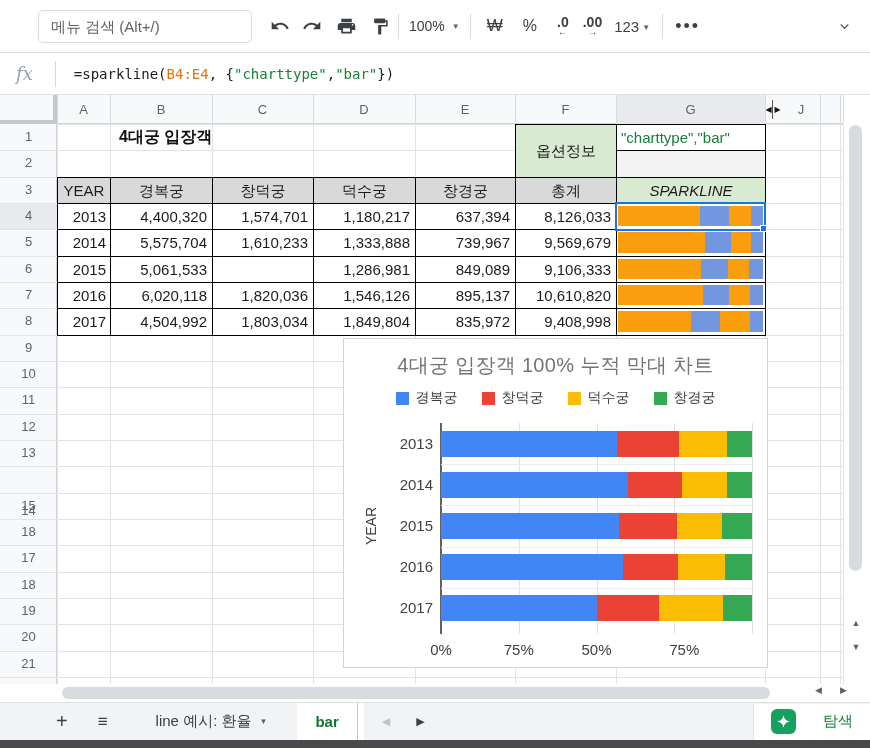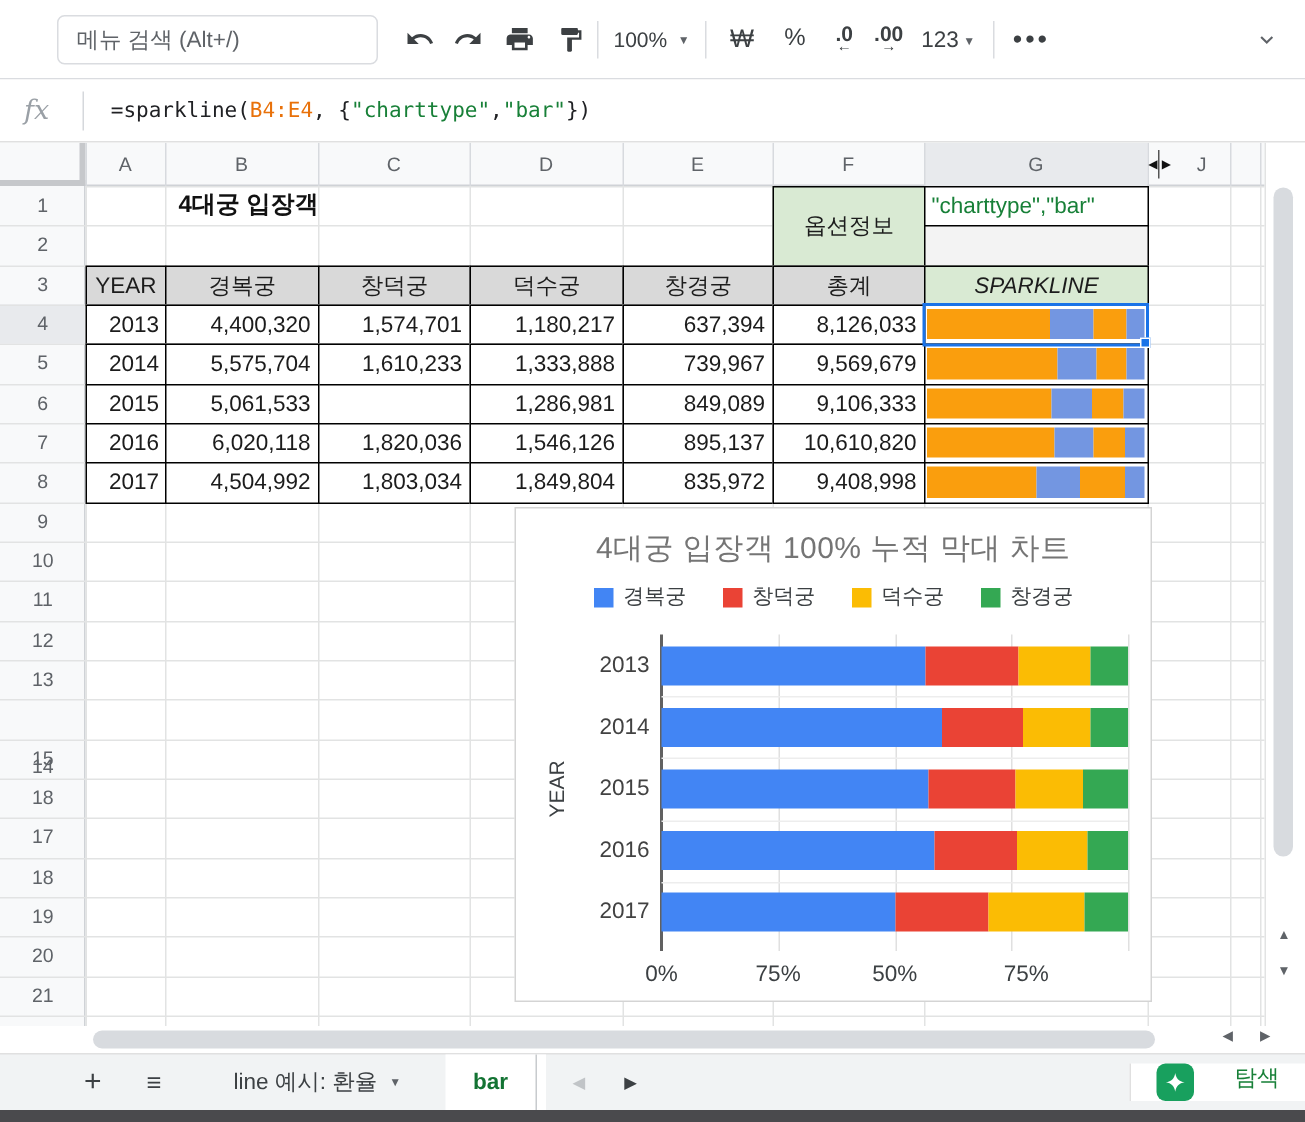--- a/index.html
+++ b/index.html
@@ -36,21 +36,21 @@
 
 .hscroll{position:absolute;left:0;top:684px;width:870px;height:18px;background:#fff;z-index:30}
 .hthumb{position:absolute;left:62px;top:3px;width:708px;height:12px;background:#d8dbdf;border-radius:7px}
 .harrow{position:absolute;top:1px;font-size:9px;color:#5f6368;cursor:pointer}
 .tabbar{position:absolute;left:0;top:702px;width:870px;height:38px;background:#f1f3f4;border-top:1px solid #e0e0e0;display:flex;align-items:center;z-index:40}
 .tab-icon{font-size:20px;color:#3c4043;cursor:pointer}
 .tab{display:flex;align-items:center;gap:8px;height:38px;padding:0 18px;font-size:15px;color:#3c4043;cursor:pointer}
 .tab.active{background:#fff;color:#137333;font-weight:bold}
 .tab-sliver{width:7px;height:38px;background:#fff;border-left:1px solid #c8cbce}
 .nav-arrow{font-size:11px;cursor:pointer}
-.explore{margin-left:auto;width:117px;height:25px;background:#fff;border-left:1px solid #e0e0e0;display:flex;align-items:flex-start;justify-content:center;gap:27px;cursor:pointer}
+.explore{margin-left:auto;width:117px;height:36px;background:#fff;border-left:1px solid #e0e0e0;display:flex;align-items:center;justify-content:center;gap:27px;cursor:pointer}
 .explore-badge{width:25px;height:25px;background:#18a05e;border-radius:6px;display:flex;align-items:center;justify-content:center}
 .explore-label{font-size:15px;color:#188038;font-weight:500}
 .bottomstrip{position:absolute;left:0;top:740px;width:870px;height:8px;background:#4a4a4d;z-index:40}
 
 .vdivider{position:absolute;left:843px;top:95px;width:1px;height:589px;background:#e2e3e3;z-index:25}
 .vthumb{position:absolute;left:849px;top:125px;width:13px;height:446px;background:#d8dbdf;border-radius:7px;z-index:25}
 .varrow{position:absolute;left:847px;width:18px;height:22px;text-align:center;font-size:9px;color:#5f6368;line-height:22px;z-index:25;cursor:pointer}
 </style>
 </head>
 <body>

